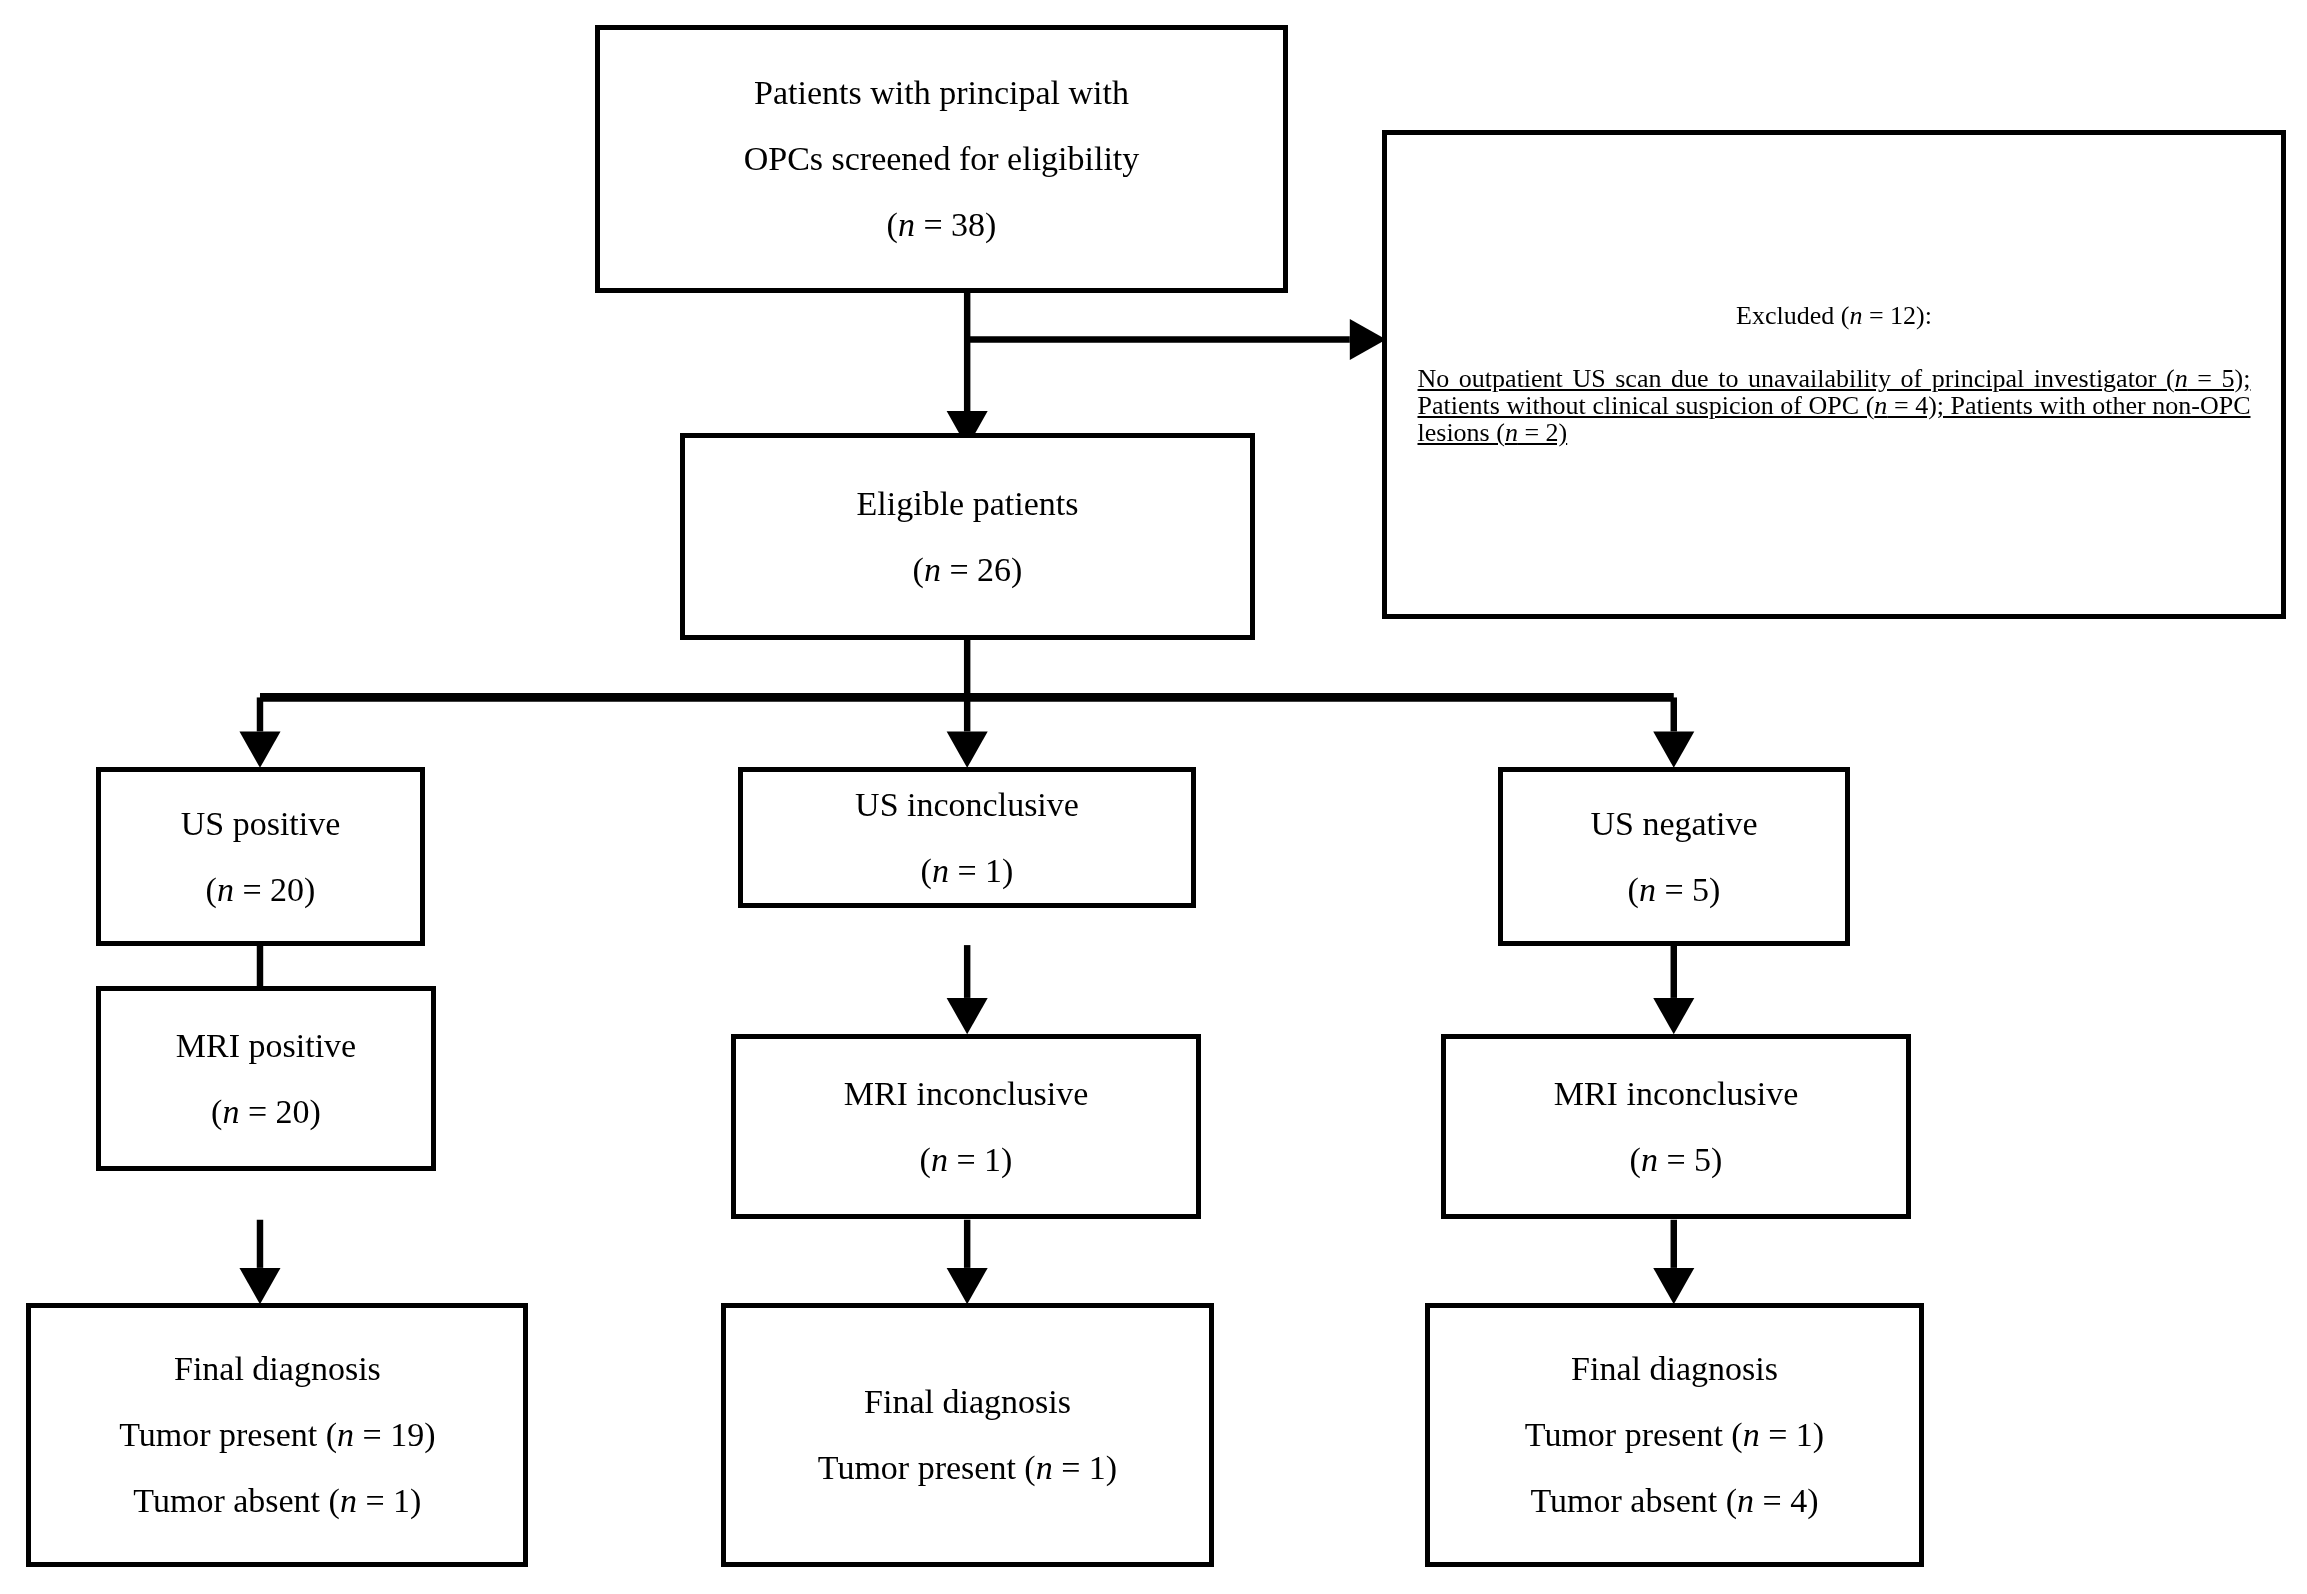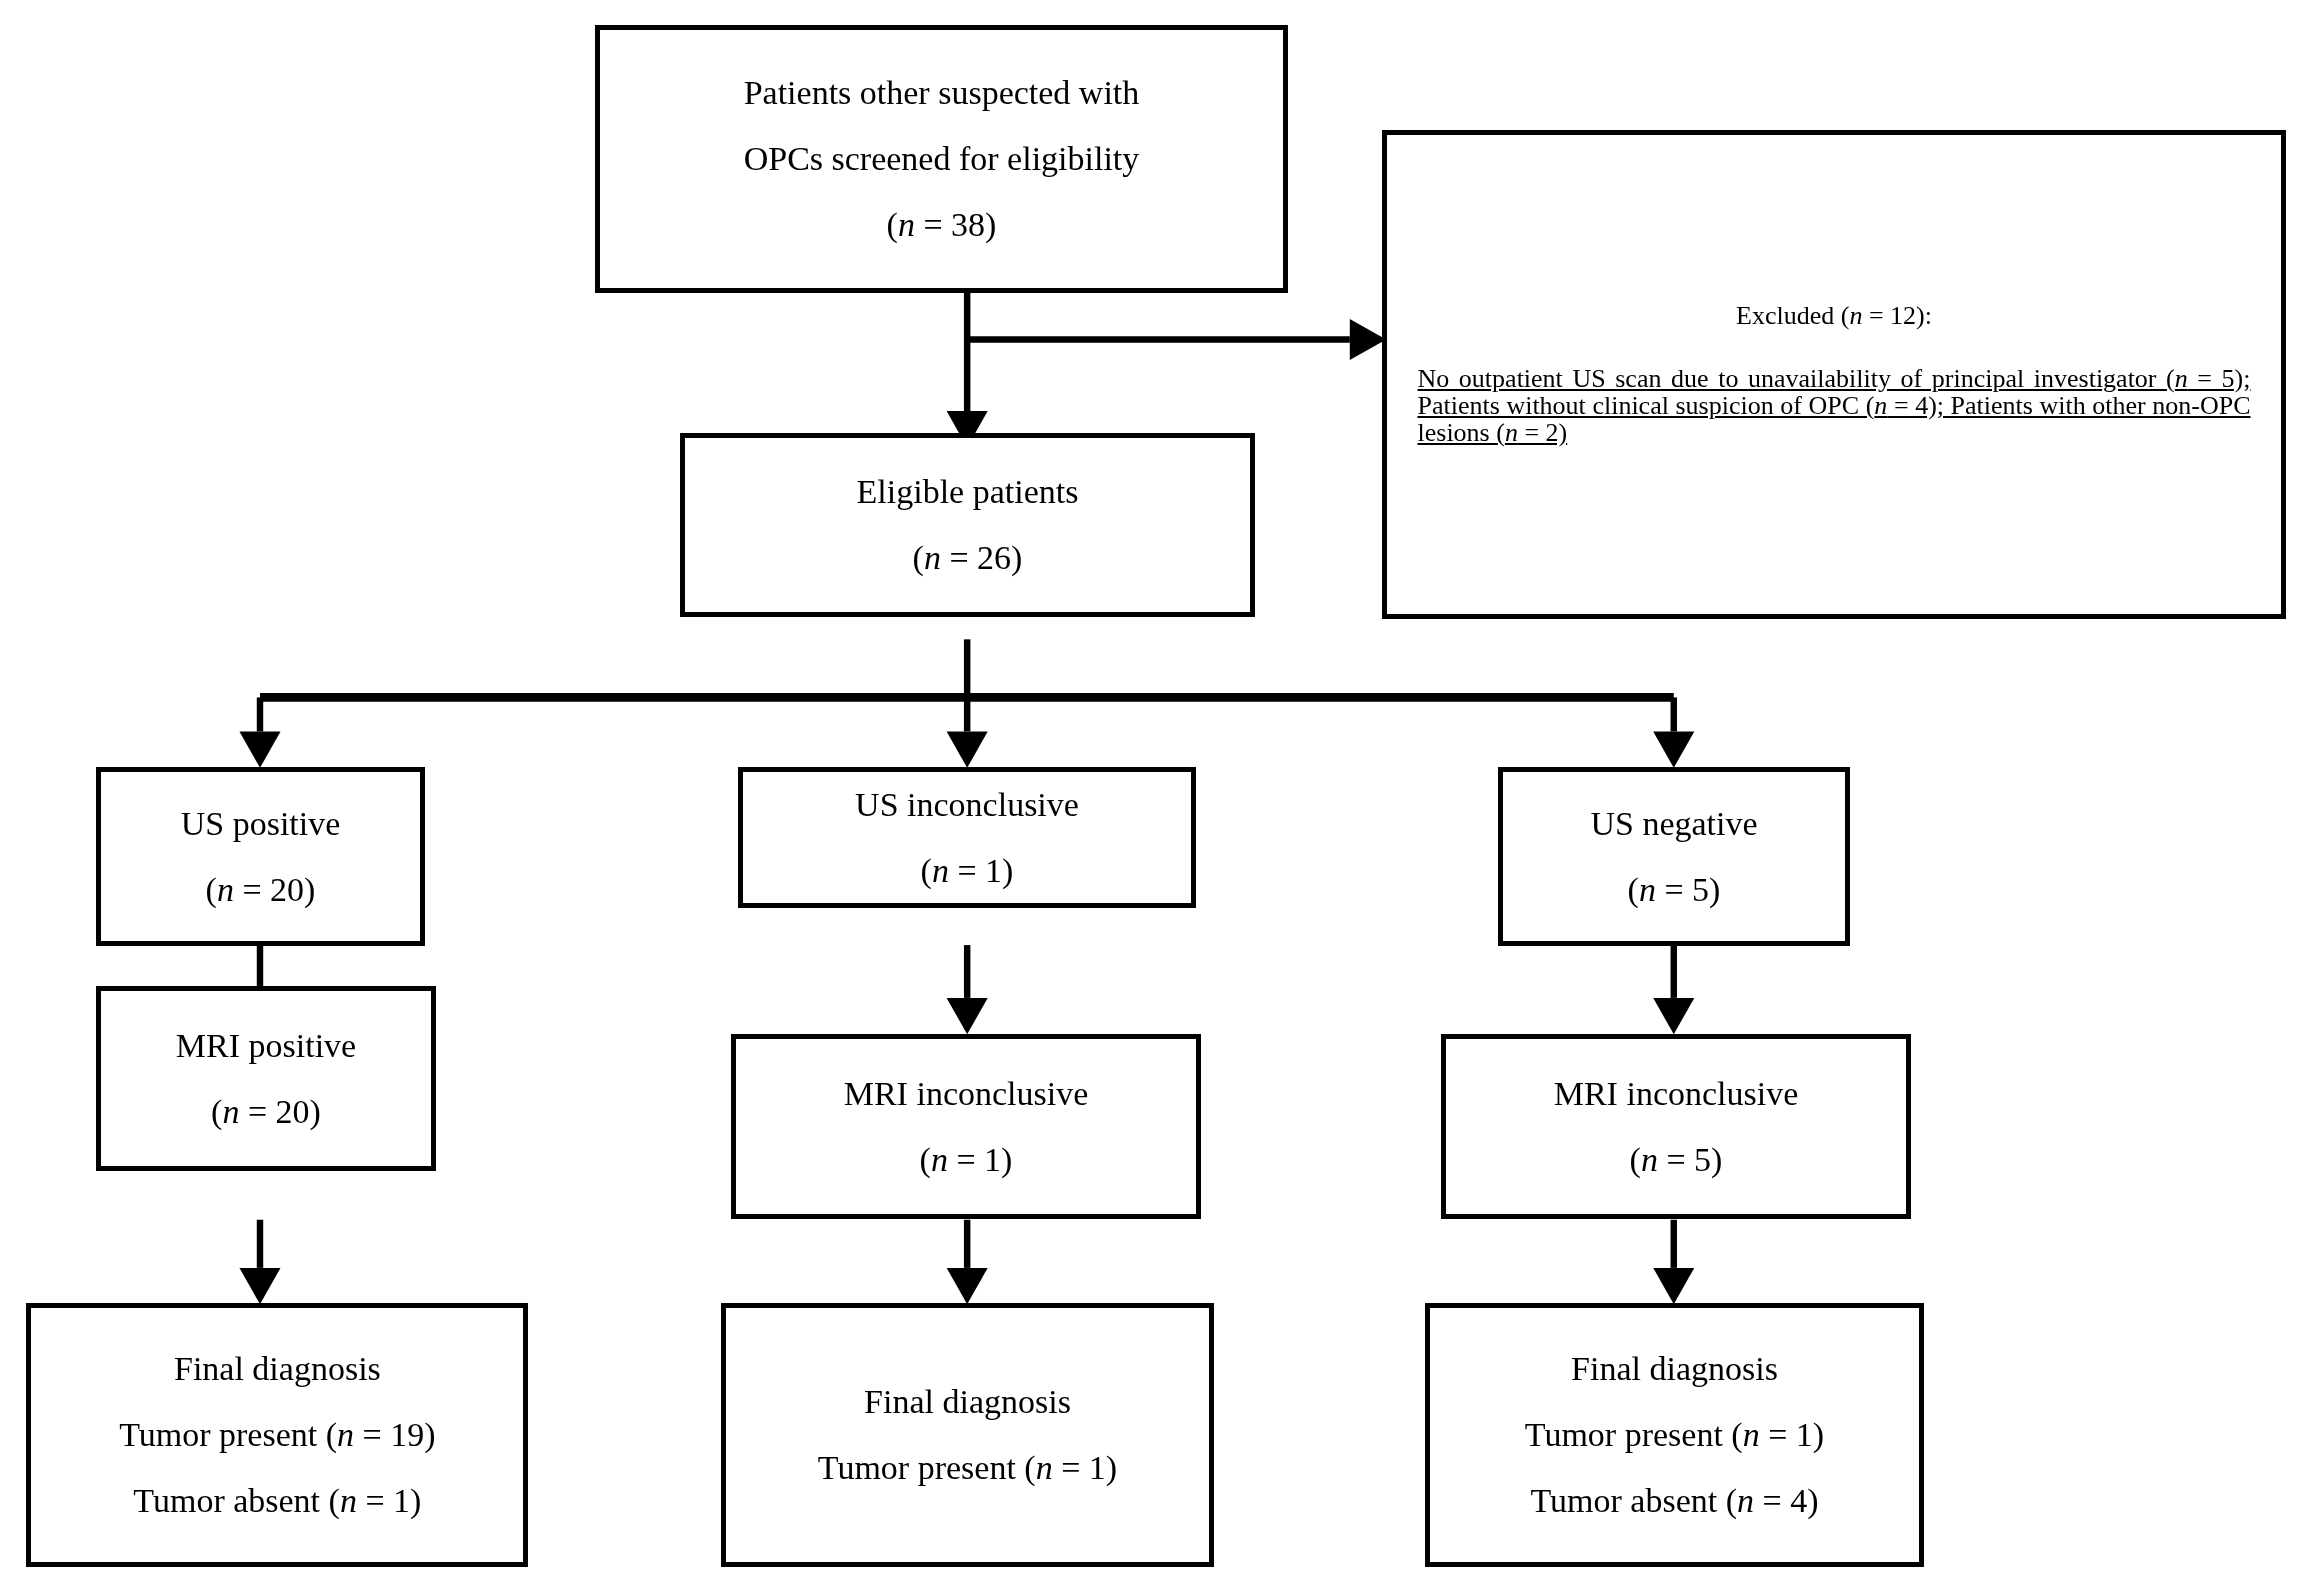--- a/index.html
+++ b/index.html
@@ -138,31 +138,31 @@
       <path d="M1613,2160 L1683,2160 L1648,2222 Z" fill="#000000"></path>
     </g>
 
     <g>
       <path d="M2852,2078 L2852,2160" stroke="#000000" stroke-width="11" fill="none"></path>
       <path d="M2817,2160 L2887,2160 L2852,2222 Z" fill="#000000"></path>
     </g>
   </svg>
 
   <div class="node" id="node-screened" style="left:595px; top:25px; width:693px; height:268px;">
-    <span class="line">Patients other suspected with</span>
+    <span class="line">Patients with principal with</span>
     <span class="line">OPCs screened for eligibility</span>
     <span class="line"><span>(</span><span class="ital">n</span><span> = 38</span><span>)</span></span>
   </div>
 
   <div class="node" id="node-excluded" style="left:1382px; top:130px; width:904px; height:489px;">
     <span class="line line-center"><span>Excluded (</span><span class="ital">n</span><span> = 12</span><span>):</span></span>
     <span class="line line-justify"><span>No outpatient US scan due to unavailability of principal investigator (</span><span class="ital">n</span><span> = 5); Patients without clinical suspicion of OPC (</span><span class="ital">n</span><span> = 4); Patients with other non-OPC lesions (</span><span class="ital">n</span><span> = 2)</span></span>
   </div>
 
-  <div class="node" id="node-eligible" style="left:680px; top:433px; width:575px; height:184px;">
+  <div class="node" id="node-eligible" style="left:680px; top:433px; width:575px; height:207px;">
     <span class="line">Eligible patients</span>
     <span class="line"><span>(</span><span class="ital">n</span><span> = 26</span><span>)</span></span>
   </div>
 
   <div class="node" id="node-us-positive" style="left:96px; top:767px; width:329px; height:179px;">
     <span class="line">US positive</span>
     <span class="line"><span>(</span><span class="ital">n</span><span> = 20</span><span>)</span></span>
   </div>
 
   <div class="node" id="node-us-inconclusive" style="left:738px; top:767px; width:458px; height:141px;">

